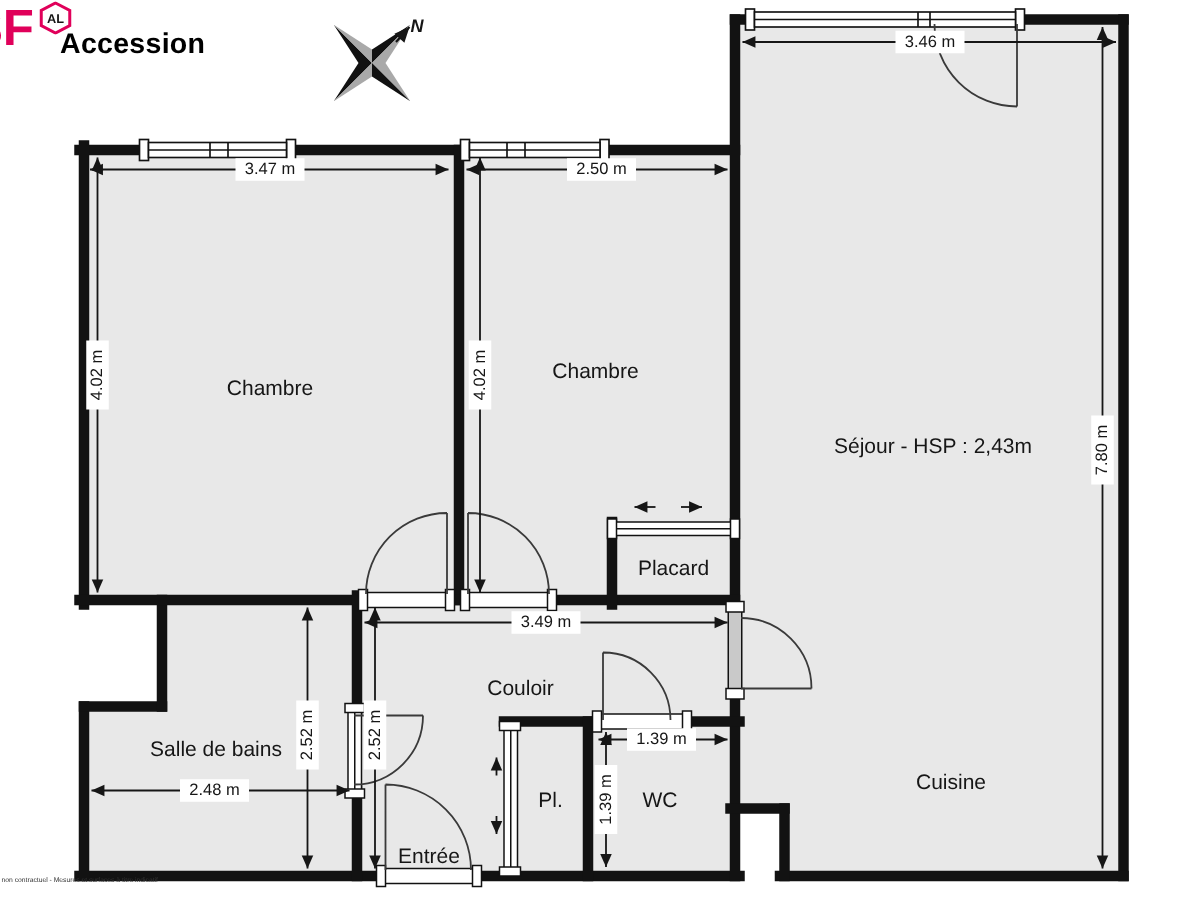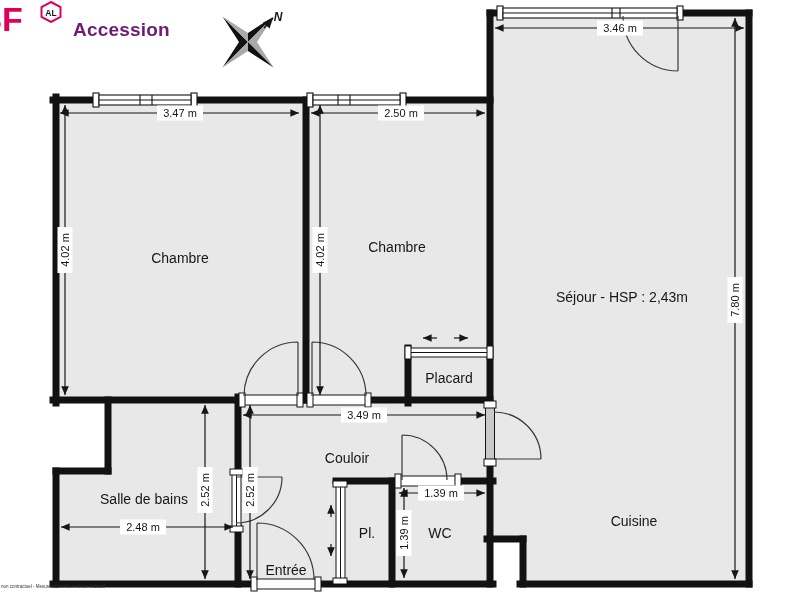--- a/index.html
+++ b/index.html
@@ -3,22 +3,22 @@
 <meta charset="utf-8">
 <style>
   html,body{margin:0;padding:0;background:#fff;}
   .stage{position:relative;width:800px;height:600px;overflow:hidden;background:#fff;
          font-family:"Liberation Sans",sans-serif;}
   svg{position:absolute;left:0;top:0;}
   svg text{font-family:"Liberation Sans",sans-serif;fill:#161616;}
   .room-label{font-size:14px;}
   .dim-label{font-size:11px;}
   .logo-main{position:absolute;left:-17px;top:0px;font-size:34px;font-weight:bold;color:#e0005a;}
-  .logo-badge{position:absolute;left:39px;top:1px;width:24px;height:22px;text-align:center;}
-  .logo-sub{position:absolute;left:40px;top:19px;font-size:19px;font-weight:bold;color:#701a75;letter-spacing:.2px;margin-left:33px;}
+  .logo-badge{position:absolute;left:25px;top:1px;width:24px;height:22px;text-align:center;}
+  .logo-sub{position:absolute;left:40px;top:19px;font-size:19px;font-weight:bold;color:#000000;letter-spacing:.2px;}
   .footnote{position:absolute;left:1px;top:584px;font-size:4.5px;color:#333;white-space:nowrap;width:150px;overflow:hidden;}
 </style>
 </head>
 <body>
 
 <div class="stage">
 
 <svg width="800" height="600" viewBox="0 0 800 600">
   <defs>
     <marker id="arr" viewBox="0 0 10 10" refX="9" refY="5" markerWidth="9" markerHeight="8" orient="auto-start-reverse">

